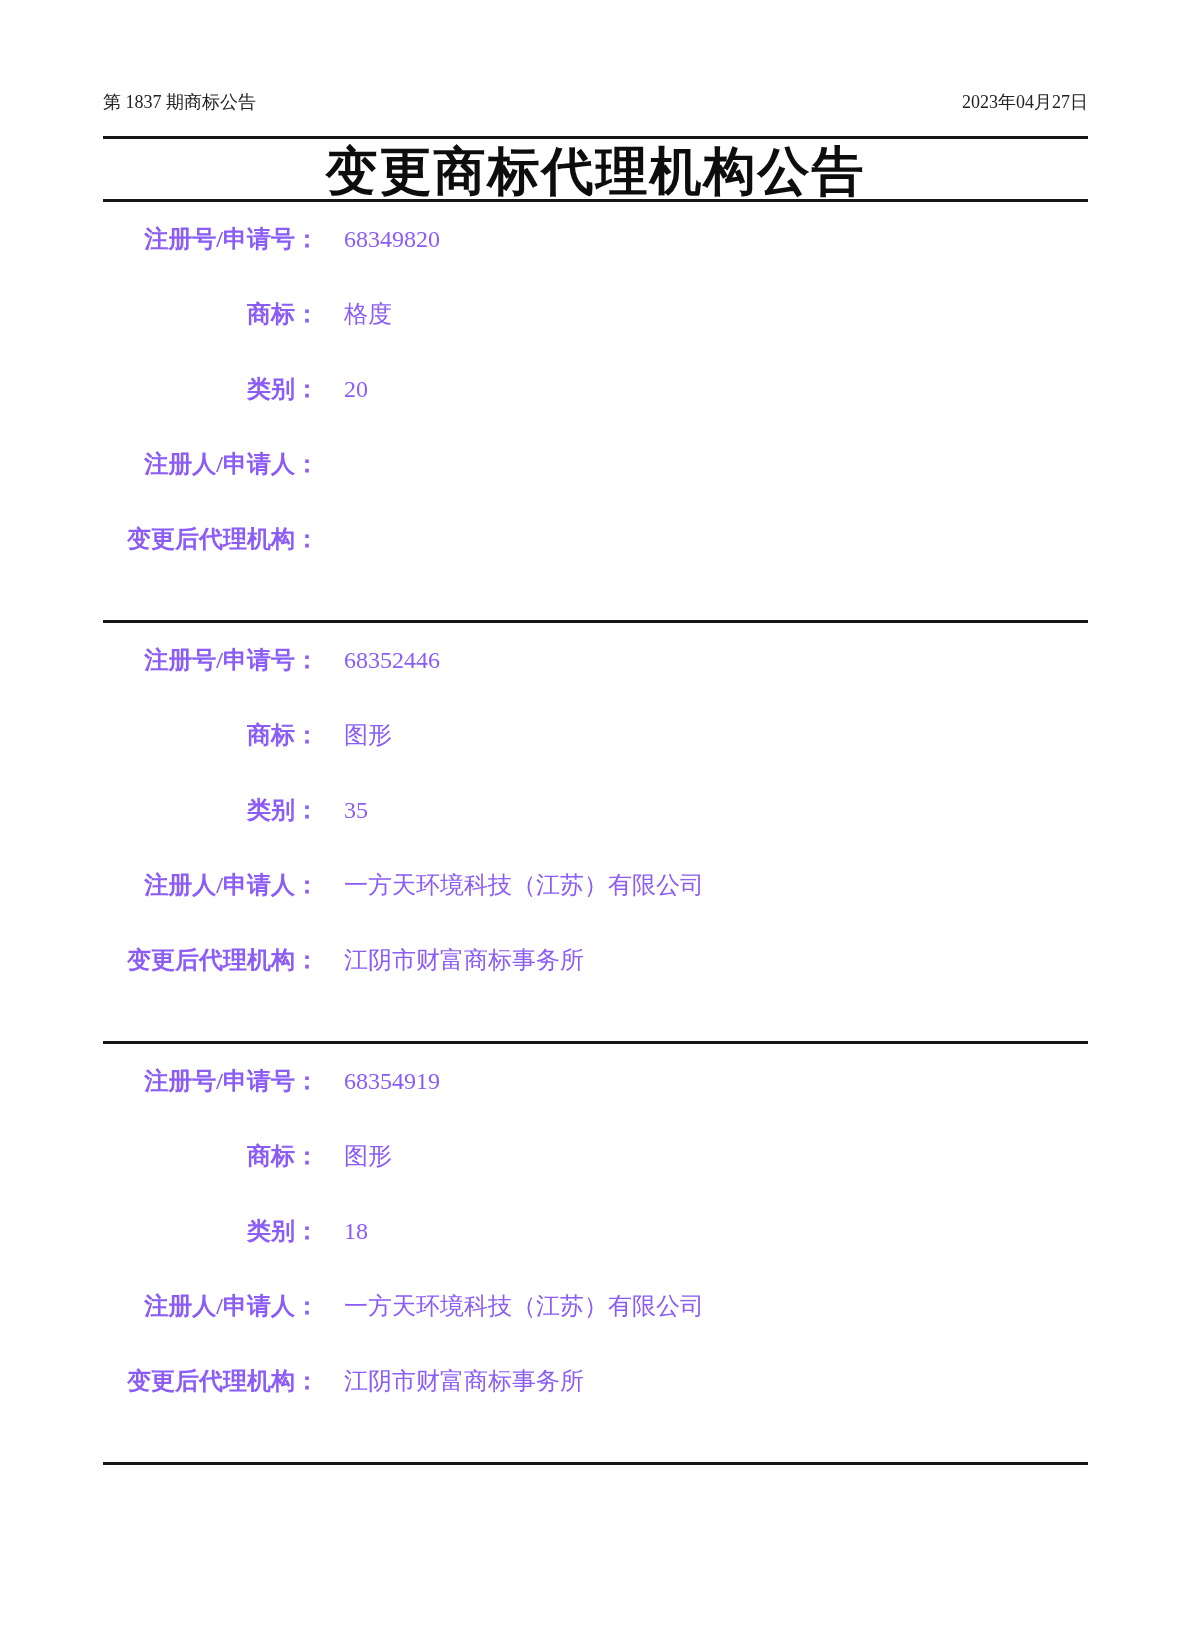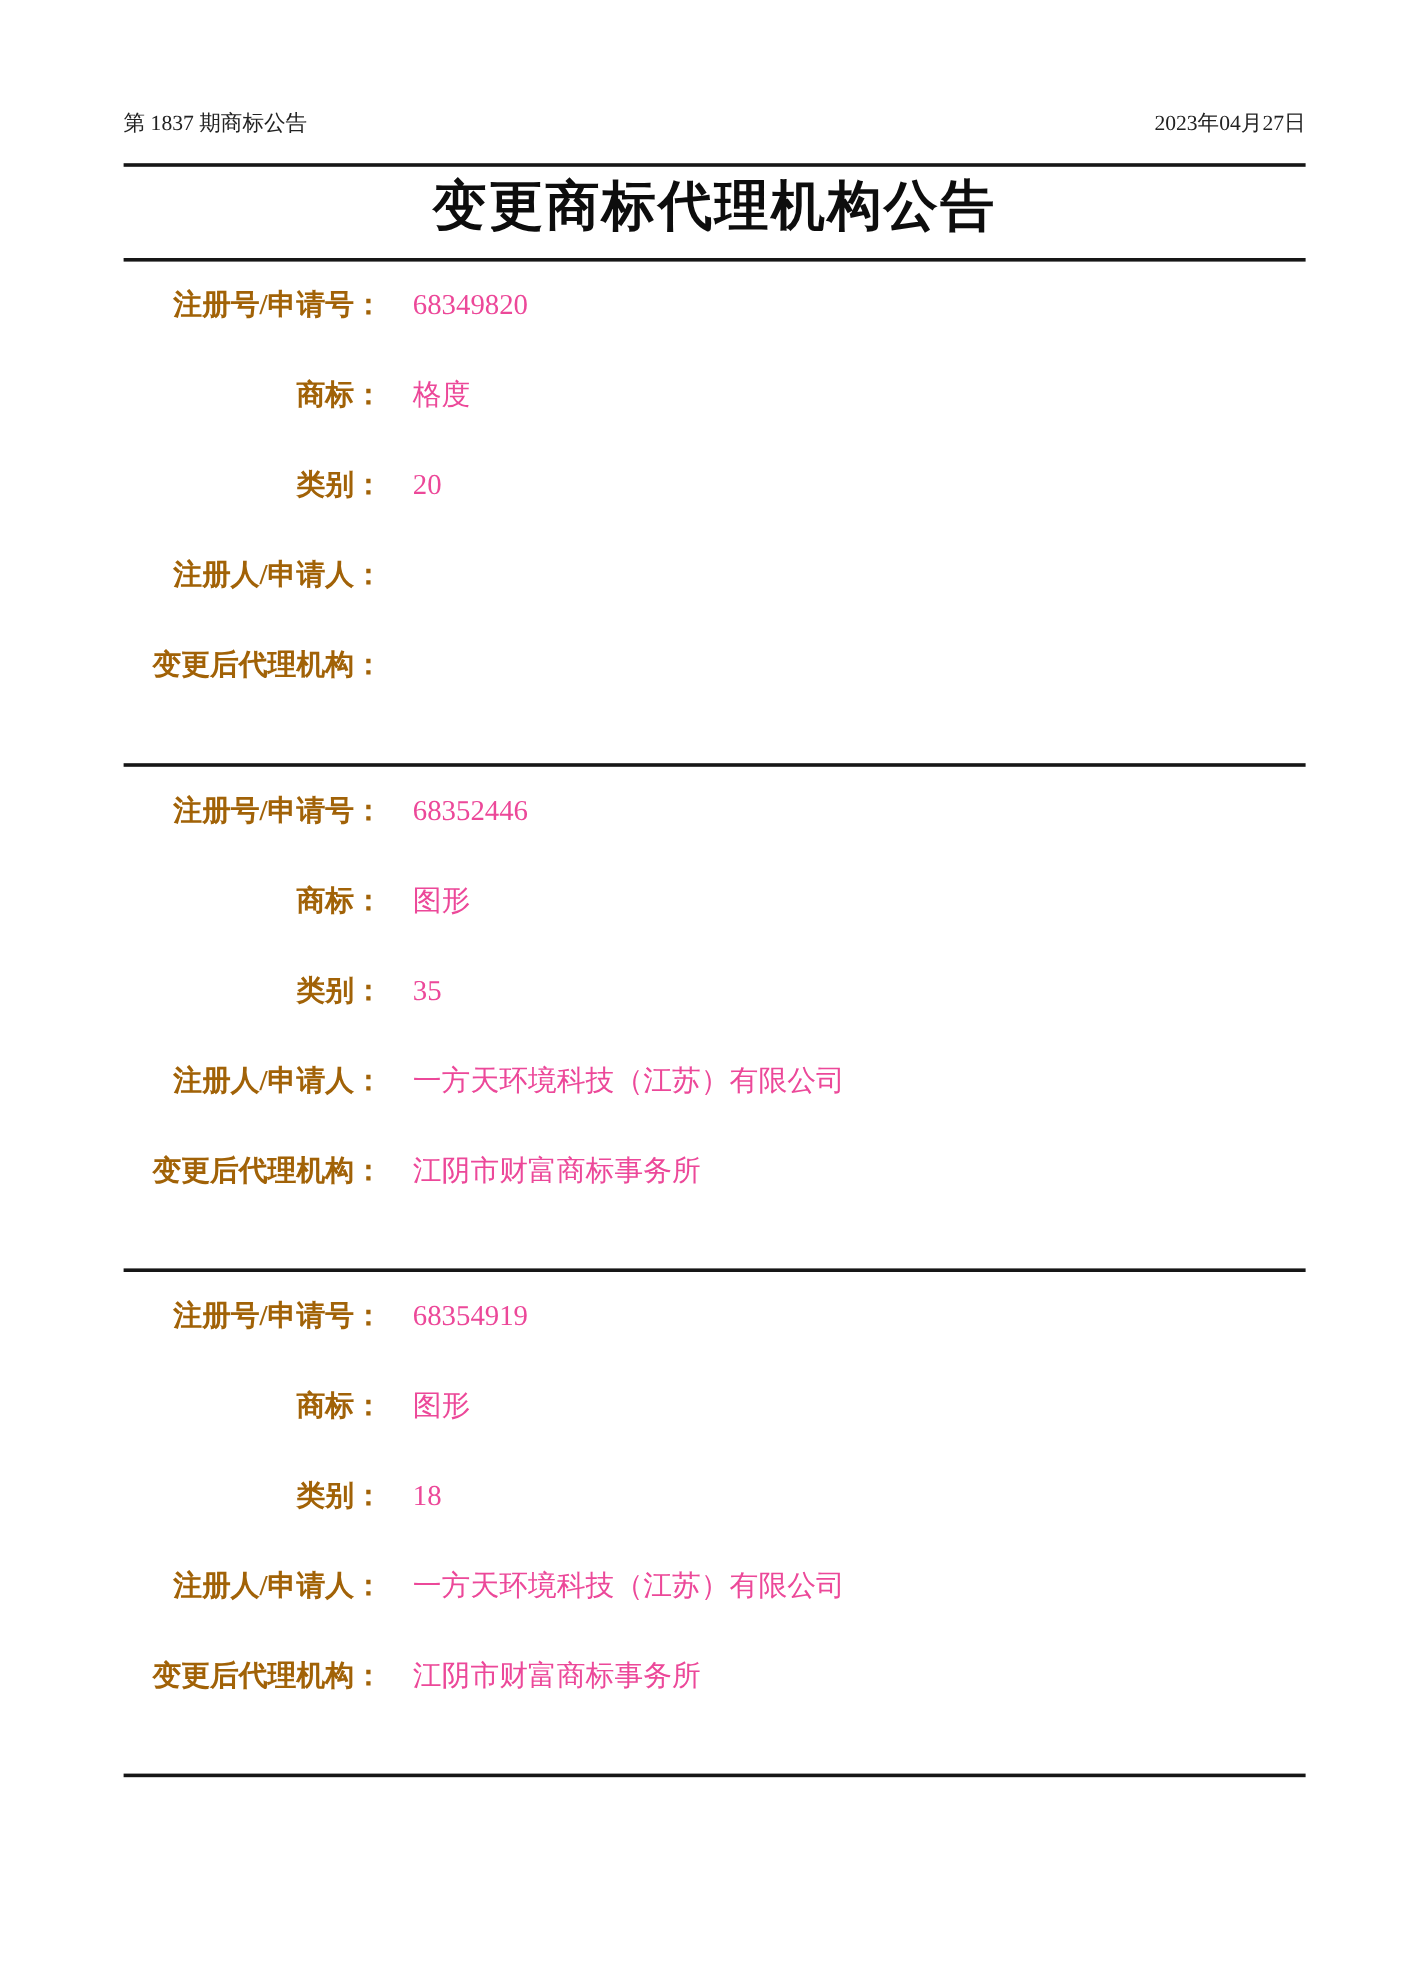--- a/index.html
+++ b/index.html
@@ -29,23 +29,23 @@
     color: #222222;
   }
   .rule {
     border: none;
     border-top: 3px solid #161616;
     margin: 0;
     height: 0;
   }
   .doc-title {
     margin: 0;
-    padding: 10px 0 20px 0;
+    padding: 10px 0 4px 0;
     text-align: center;
-    font-size: 45px;
+    font-size: 52px;
     line-height: 46px;
     font-weight: bold;
     color: #0d0d0d;
     letter-spacing: 2px;
   }
   .record {
     padding-top: 22px;
     padding-bottom: 21px;
   }
   .row {
@@ -53,25 +53,25 @@
     align-items: flex-start;
     height: 75px;
     font-size: 24px;
     line-height: 31px;
   }
   .row .label {
     width: 216px;
     flex: 0 0 216px;
     text-align: right;
     font-weight: bold;
-    color: #a16207;
+    color: #8b5cf6;
   }
   .row .value {
     margin-left: 25px;
-    color: #ec4899;
+    color: #8b5cf6;
     font-weight: normal;
   }
 </style>
 </head>
 <body>
 
 <div class="page">
 
   <div class="doc-header">
     <span>第 1837 期商标公告</span>

